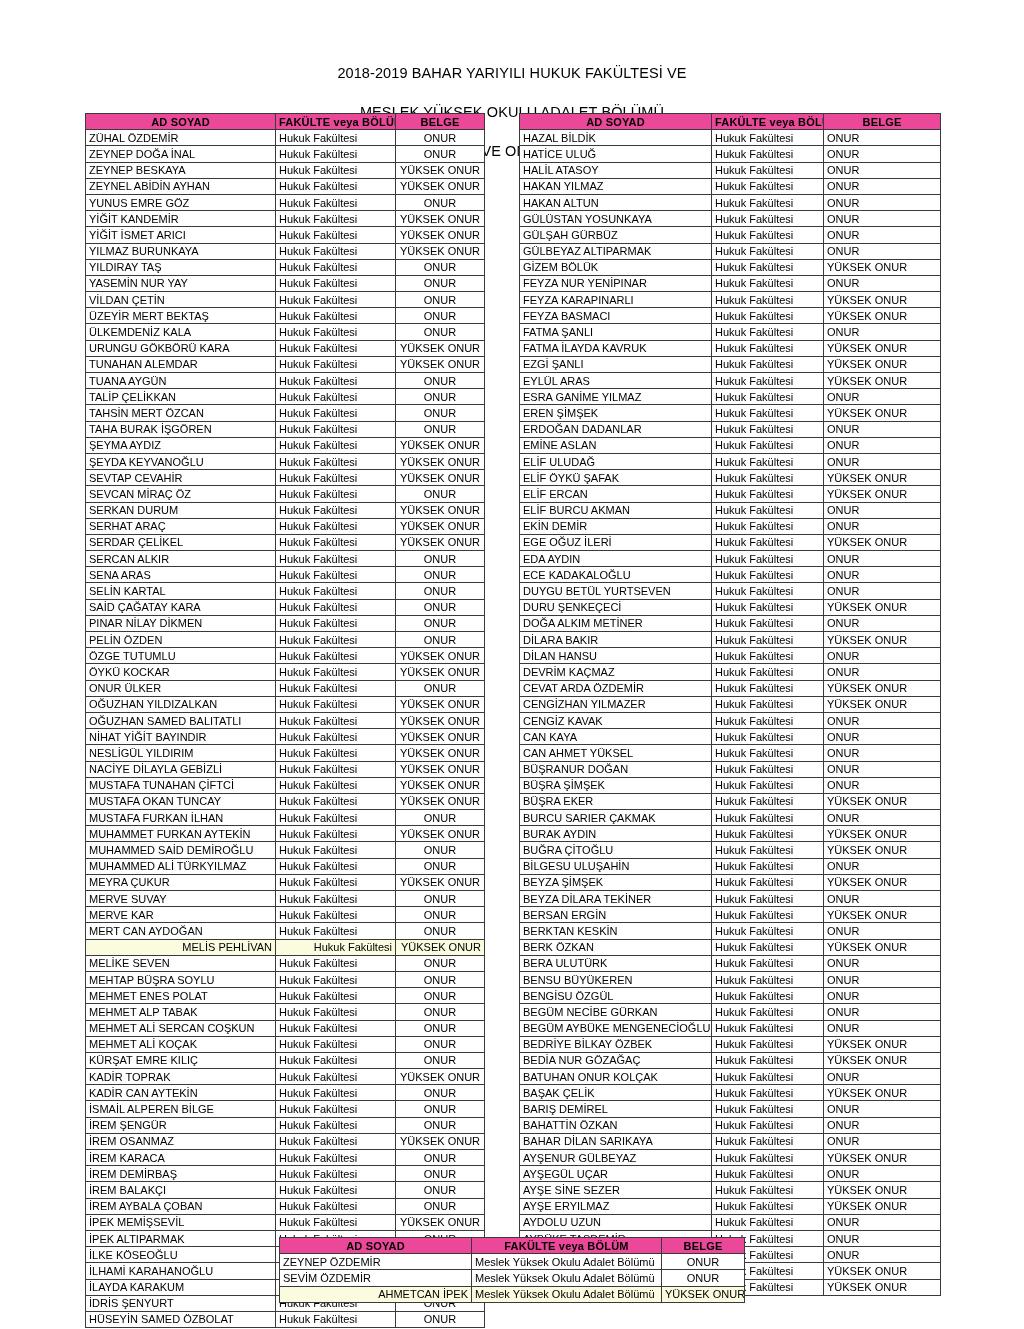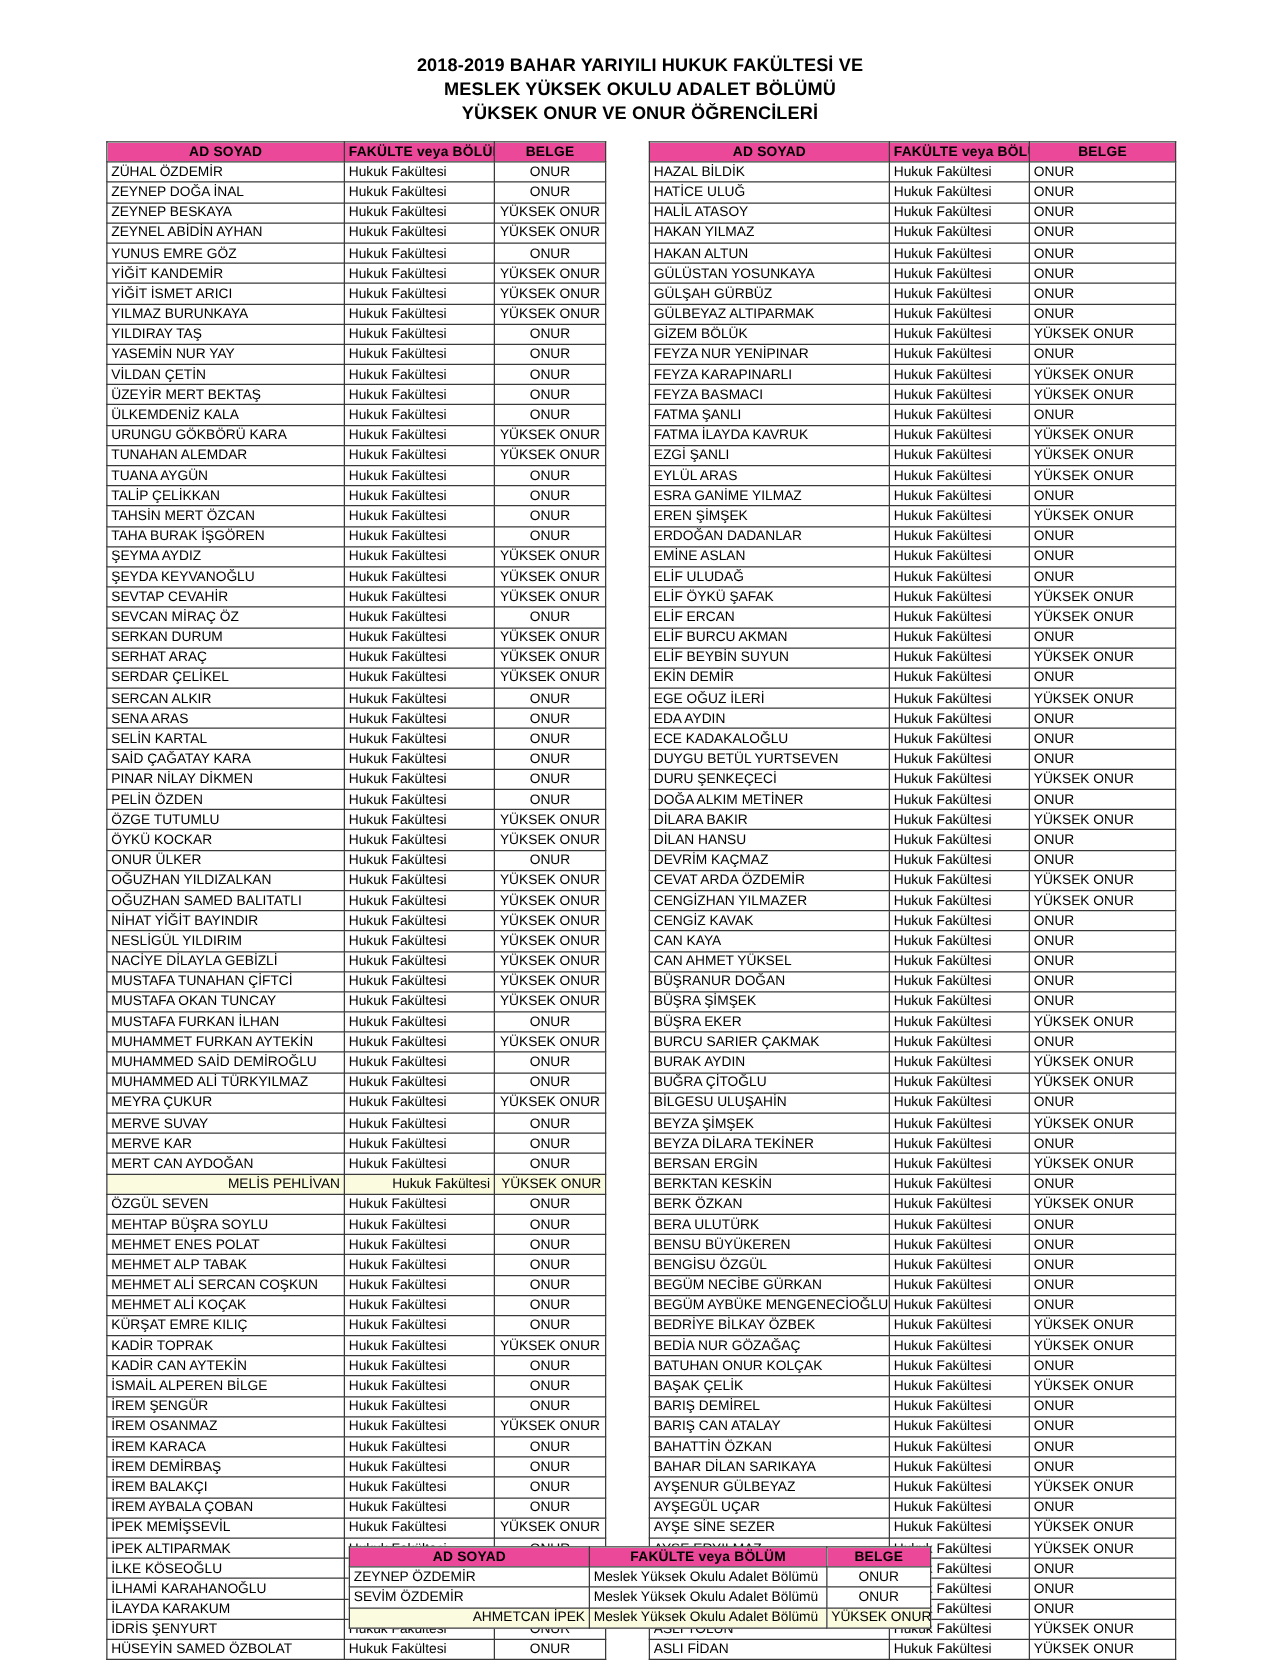--- a/index.html
+++ b/index.html
@@ -18,22 +18,23 @@
   }
 
   
   .title-block {
     text-align: center;
     padding-top: 44px;
     line-height: 1.32;
   }
   .title-line {
     font-size: 14.5px;
-    font-weight: bold;
+    font-weight: normal;
     letter-spacing: 0.1px;
+    margin-top: 20px;
   }
 
   
   .tables-wrap {
     position: absolute;
     top: 113px;
     left: 0;
     width: 1024px;
   }
 
@@ -380,21 +381,21 @@
           <td class="c-name">MERT CAN AYDOĞAN</td>
           <td class="c-fac">Hukuk Fakültesi</td>
           <td class="c-doc">ONUR</td>
         </tr>
         <tr class="highlight">
           <td class="c-name">MELİS PEHLİVAN</td>
           <td class="c-fac">Hukuk Fakültesi</td>
           <td class="c-doc">YÜKSEK ONUR</td>
         </tr>
         <tr>
-          <td class="c-name">ÖZGÜL SEVEN</td>
+          <td class="c-name">MELİKE SEVEN</td>
           <td class="c-fac">Hukuk Fakültesi</td>
           <td class="c-doc">ONUR</td>
         </tr>
         <tr>
           <td class="c-name">MEHTAP BÜŞRA SOYLU</td>
           <td class="c-fac">Hukuk Fakültesi</td>
           <td class="c-doc">ONUR</td>
         </tr>
         <tr>
           <td class="c-name">MEHMET ENES POLAT</td>
@@ -632,25 +633,20 @@
           <td class="c-name">ELİF ERCAN</td>
           <td class="c-fac">Hukuk Fakültesi</td>
           <td class="c-doc align-left">YÜKSEK ONUR</td>
         </tr>
         <tr>
           <td class="c-name">ELİF BURCU AKMAN</td>
           <td class="c-fac">Hukuk Fakültesi</td>
           <td class="c-doc align-left">ONUR</td>
         </tr>
         <tr>
-          <td class="c-name">ELİF BEYBİN SUYUN</td>
-          <td class="c-fac">Hukuk Fakültesi</td>
-          <td class="c-doc align-left">YÜKSEK ONUR</td>
-        </tr>
-        <tr>
           <td class="c-name">EKİN DEMİR</td>
           <td class="c-fac">Hukuk Fakültesi</td>
           <td class="c-doc align-left">ONUR</td>
         </tr>
         <tr>
           <td class="c-name">EGE OĞUZ İLERİ</td>
           <td class="c-fac">Hukuk Fakültesi</td>
           <td class="c-doc align-left">YÜKSEK ONUR</td>
         </tr>
         <tr>
@@ -818,25 +814,20 @@
           <td class="c-fac">Hukuk Fakültesi</td>
           <td class="c-doc align-left">ONUR</td>
         </tr>
         <tr>
           <td class="c-name">BAŞAK ÇELİK</td>
           <td class="c-fac">Hukuk Fakültesi</td>
           <td class="c-doc align-left">YÜKSEK ONUR</td>
         </tr>
         <tr>
           <td class="c-name">BARIŞ DEMİREL</td>
-          <td class="c-fac">Hukuk Fakültesi</td>
-          <td class="c-doc align-left">ONUR</td>
-        </tr>
-        <tr>
-          <td class="c-name">BARIŞ CAN ATALAY</td>
           <td class="c-fac">Hukuk Fakültesi</td>
           <td class="c-doc align-left">ONUR</td>
         </tr>
         <tr>
           <td class="c-name">BAHATTİN ÖZKAN</td>
           <td class="c-fac">Hukuk Fakültesi</td>
           <td class="c-doc align-left">ONUR</td>
         </tr>
         <tr>
           <td class="c-name">BAHAR DİLAN SARIKAYA</td>

